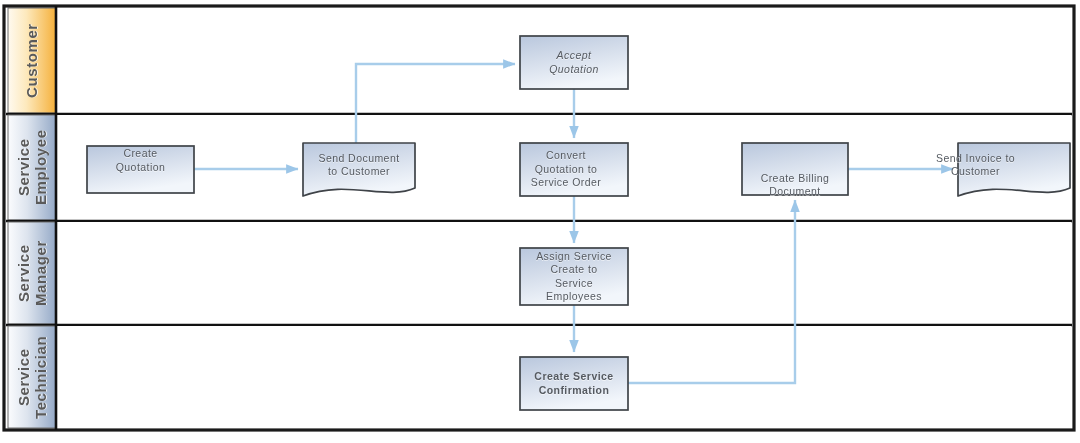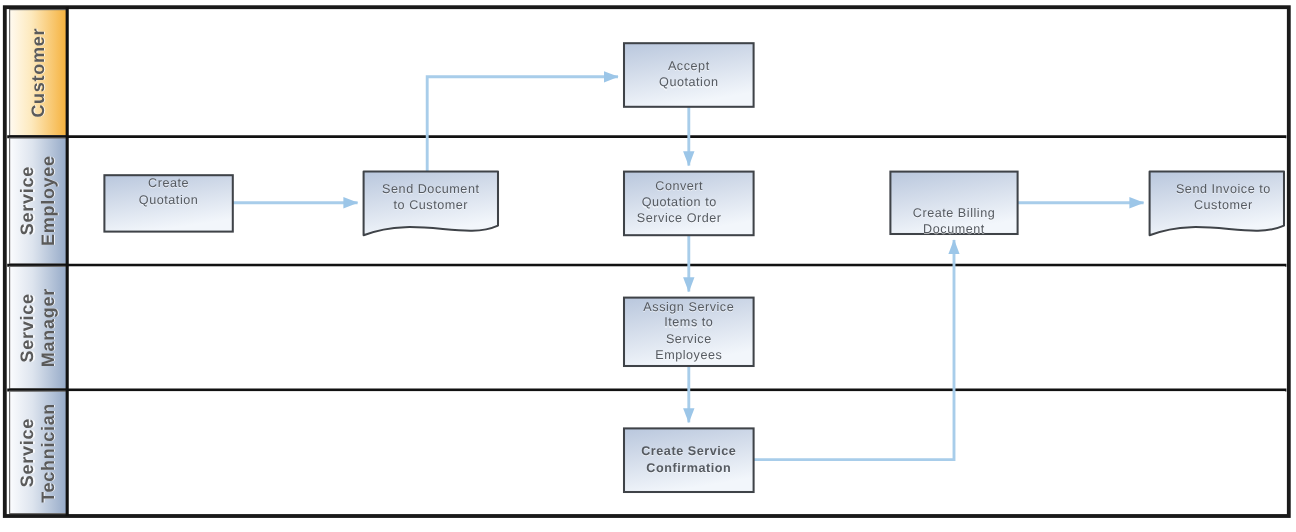--- a/index.html
+++ b/index.html
@@ -118,29 +118,29 @@
       <div class="lane-label" style="left: 8px; top: 222px; width: 48px; height: 102px;">Service
 Manager</div>
       <div class="lane-label" style="left: 8px; top: 326px; width: 48px; height: 102px;">Service
 Technician</div>
     </div>
   <div id="texts-layer">
       <div class="node-text" style="left: 87px; top: 146px; width: 107px; height: 29px;">Create
 Quotation</div>
       <div class="node-text" style="left: 303px; top: 143px; width: 112px; height: 44px;">Send Document
 to Customer</div>
-      <div class="node-text" style="left: 520px; top: 36px; width: 108px; height: 53px;">Accept
+      <div class="node-text" style="left: 520px; top: 36px; width: 108px; height: 53px; font-style: italic;">Accept
 Quotation</div>
       <div class="node-text" style="left: 520px; top: 143px; width: 92px; height: 53px;">Convert
 Quotation to
 Service Order</div>
       <div class="node-text" style="left: 520px; top: 248px; width: 108px; height: 57px;">Assign Service
-Items to
+Create to
 Service
 Employees</div>
       <div class="node-text" style="left: 520px; top: 357px; width: 108px; height: 53px; font-weight: bold;">Create Service
 Confirmation</div>
       <div class="node-text" style="left: 742px; top: 143px; width: 106px; height: 52px; margin-top: 16px;">Create Billing
 Document</div>
-      <div class="node-text" style="left: 958px; top: 143px; width: 123px; height: 44px;">Send Invoice to
+      <div class="node-text" style="left: 914px; top: 143px; width: 123px; height: 44px;">Send Invoice to
 Customer</div>
     </div>
 </div>
 
 </body></html>

